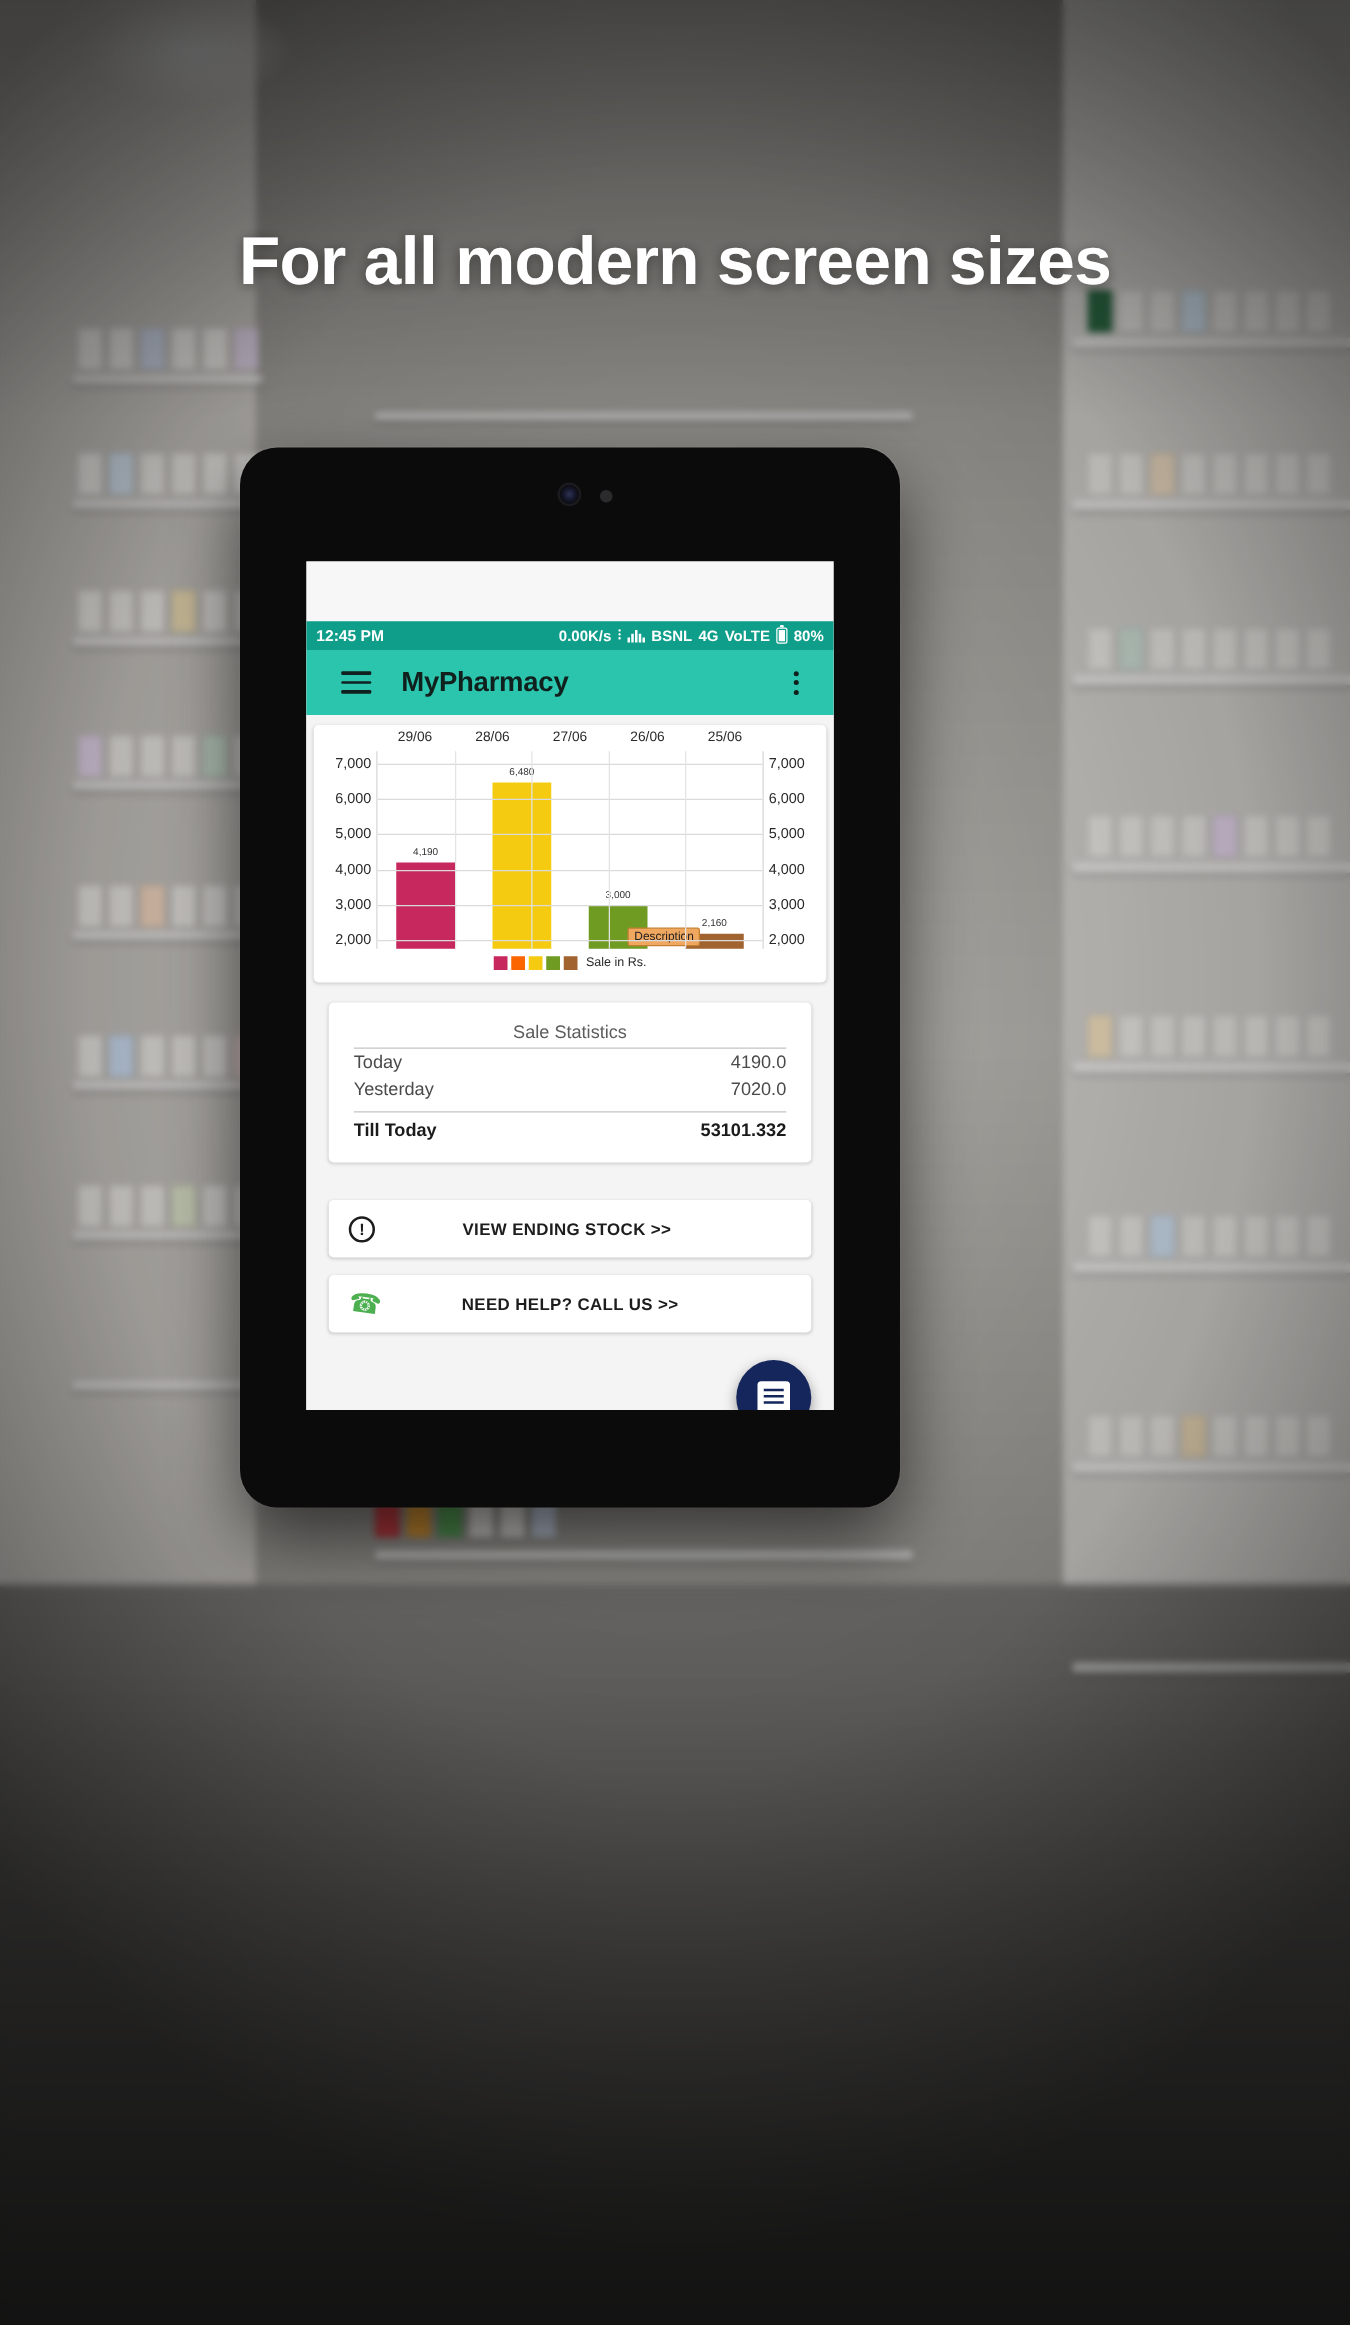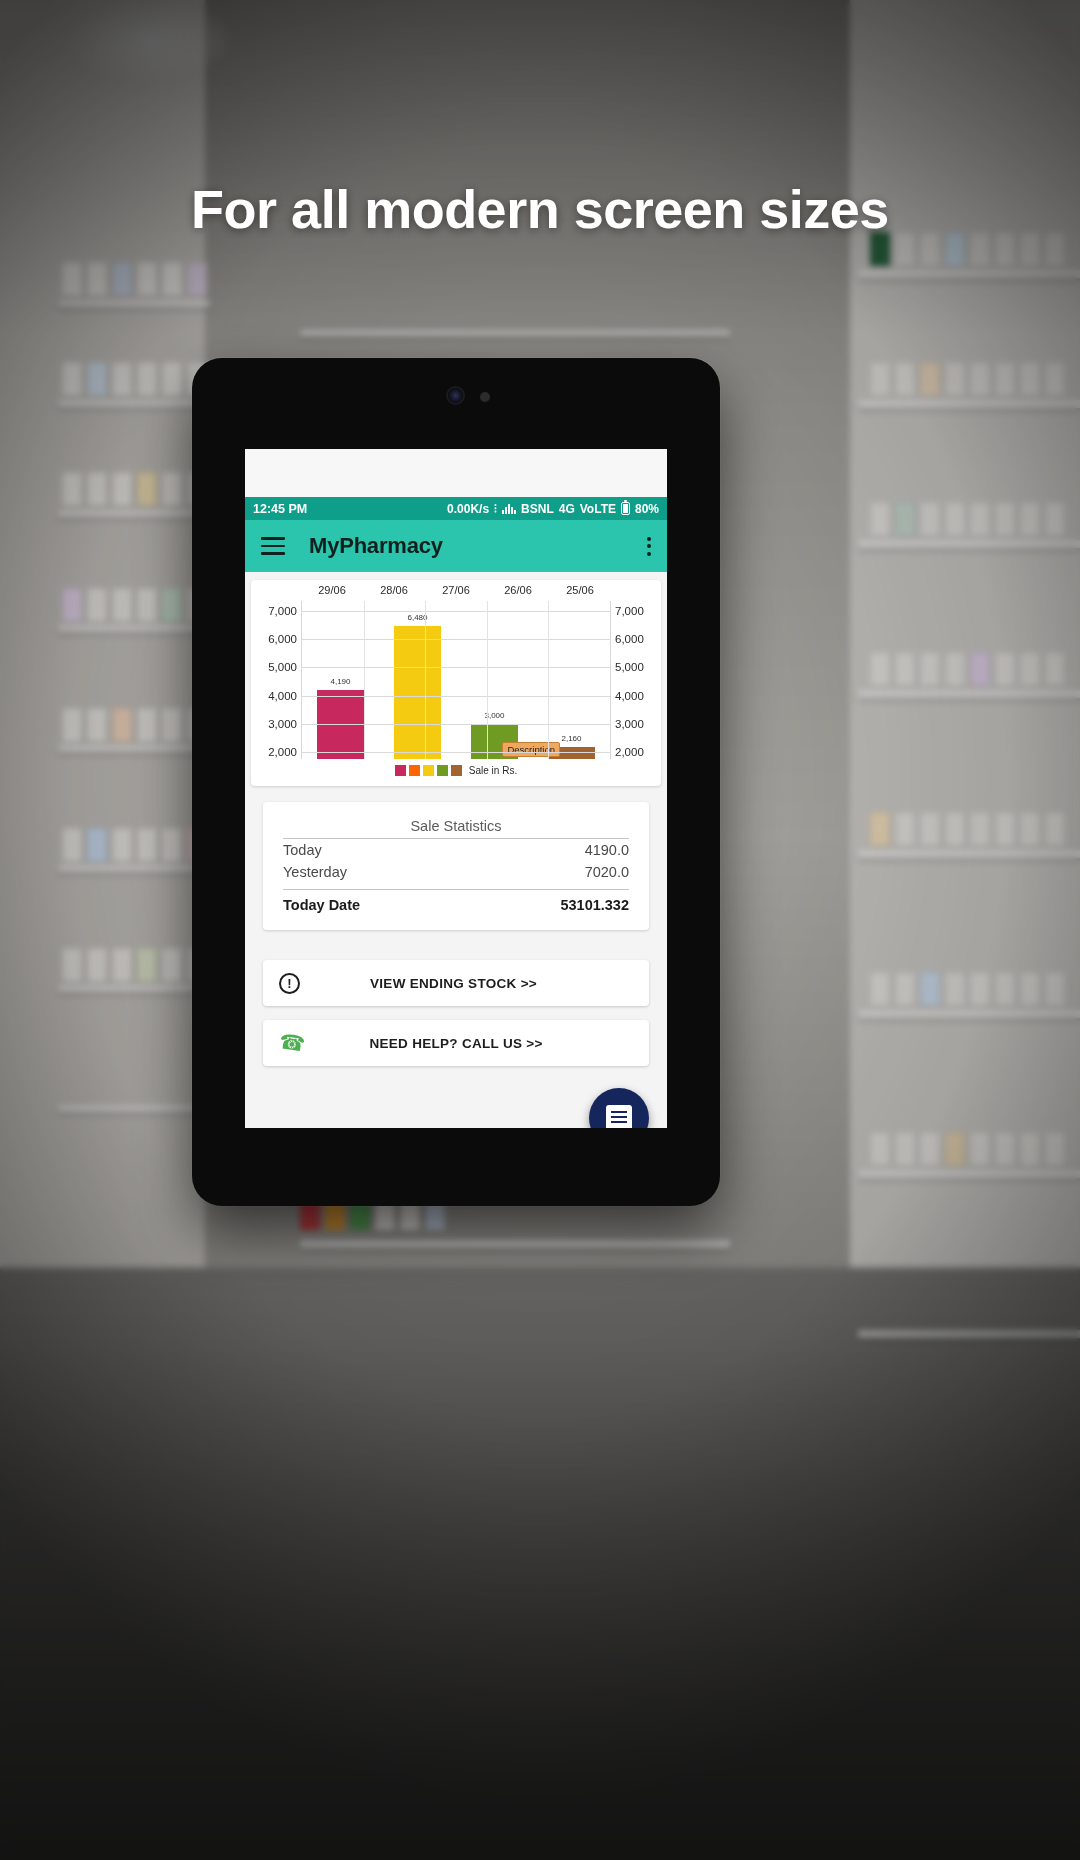--- a/index.html
+++ b/index.html
@@ -125,21 +125,21 @@
   .batt::before {
     content:''; position:absolute; left:2px; right:2px; top:-3px; height:2px; background:#fff; border-radius:1px;
   }
   .batt::after { content:''; position:absolute; inset:1px; background:#fff; }
 
   
   #appbar {
     height: 52px;
     background: #2bc4ad;
     display: flex; align-items: center;
-    padding: 0 16px;
+    padding: 0 28px;
     color: #10201d;
   }
   .hamburger { width: 24px; height: 18px; display:flex; flex-direction:column; justify-content:space-between; cursor:pointer; }
   .hamburger span { display:block; height: 2.6px; background:#11211f; border-radius:1px; }
   #appbar-title {
     margin-left: 24px;
     font-size: 22px; font-weight: bold; letter-spacing: -0.2px;
     color: #10201d;
   }
   .kebab { margin-left: auto; display:flex; flex-direction:column; gap:3.5px; cursor:pointer; }
@@ -570,21 +570,21 @@
           <div class="stat-row">
             <span>Today</span>
             <span>4190.0</span>
           </div>
           <div class="stat-row">
             <span>Yesterday</span>
             <span>7020.0</span>
           </div>
           <div id="stats-divider"></div>
           <div class="stat-row total">
-            <span>Today Date</span>
+            <span>Till Today</span>
             <span>53101.332</span>
           </div>
         </div>
 
         <div class="action-btn" style="margin-top:30px;">
           <div class="ic-alert">!</div>
           <div class="lbl">VIEW ENDING STOCK &gt;&gt;</div>
         </div>
         <div class="action-btn">
           <div class="ic-phone">☎</div>

